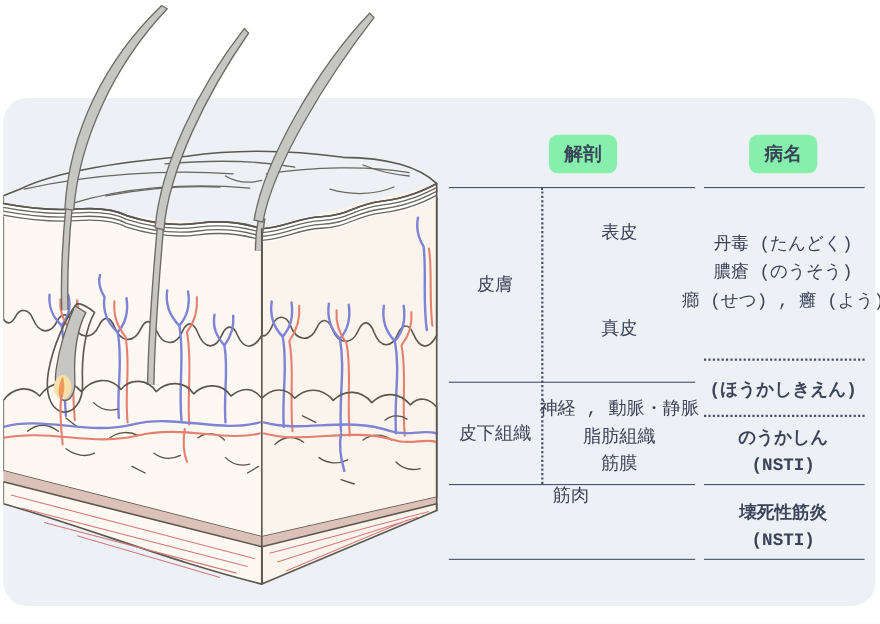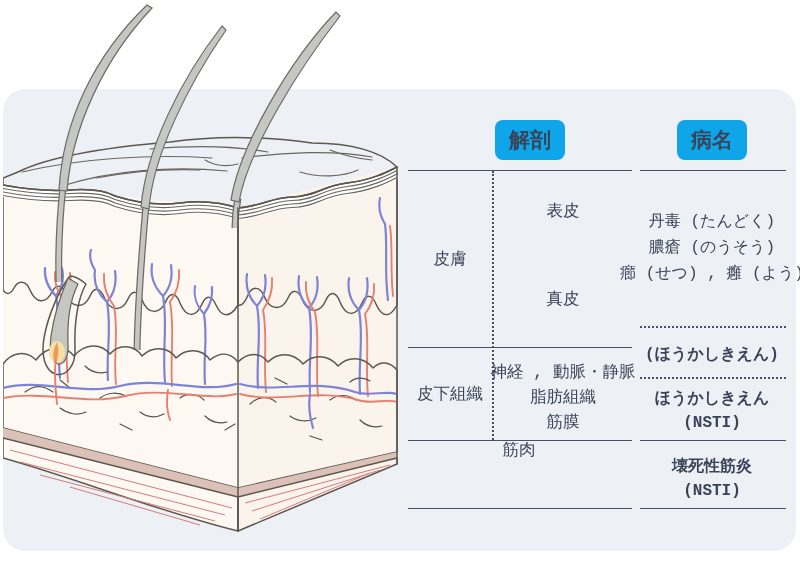--- a/index.html
+++ b/index.html
@@ -17,22 +17,22 @@
   .f-pink{fill:var(--epidermis-pink);} .f-cream{fill:var(--skin-surface);}
   .f-fat{fill:var(--fat);} .f-fascia{fill:var(--fascia);} .f-muscle{fill:var(--muscle);}
   .f-hair{fill:var(--hair);} .f-sheath{fill:var(--sheath-pink);}
   .s-out{stroke:var(--outline);stroke-width:1.5;fill:none;stroke-linecap:round;stroke-linejoin:round;}
   .s-thin{stroke:#6b665f;stroke-width:1.2;fill:none;stroke-linecap:round;}
   .s-red{stroke:var(--artery-red);stroke-width:1.9;fill:none;stroke-linecap:round;}
   .s-blue{stroke:var(--vein-blue);stroke-width:2.2;fill:none;stroke-linecap:round;}
   .s-crack{stroke:#57534a;stroke-width:1.2;fill:none;stroke-linecap:round;}
   .s-stria{stroke:#d47a7c;stroke-width:1;fill:none;}
   
-  .chip{position:absolute;transform:translate(-50%,-50%);background:#0ea5e9;border-radius:8px;
-        padding:6px 14px;font-size:21px;font-weight:700;white-space:nowrap;}
+  .chip{position:absolute;transform:translate(-50%,-50%);background:#86efac;border-radius:8px;
+        padding:6px 14px;font-size:17px;font-weight:700;white-space:nowrap;}
   .hline{position:absolute;border-top:1.5px solid var(--table-line);}
   .hdash{position:absolute;border-top:2px dotted var(--table-line);}
   .vdash{position:absolute;border-left:2px dotted var(--table-line);}
   .cellc{position:absolute;transform:translate(-50%,-50%);text-align:center;white-space:nowrap;
          font-size:16.5px;font-weight:500;font-family:Liberation Mono, monospace;}
   .multi{line-height:25px;}
   .dlist{line-height:26px;font-size:16px;}
   .bcell{font-weight:700;font-size:16px;}
   .lh22{line-height:22px;} .lh24{line-height:24px;}
   .blk{display:block;}
@@ -184,20 +184,20 @@
 
   <div class="cellc dlist" style="left:712px;top:248px;">
     <span class="blk">丹毒 (たんどく)</span>
     <span class="blk">膿瘡 (のうそう)</span>
     <span class="blk">癤 (せつ) , 癰 (よう)</span>
   </div>
   <div class="cellc bcell lh22" style="left:712px;top:355px;">
     <span class="blk">(ほうかしきえん)</span>
   </div>
   <div class="cellc bcell lh24" style="left:712px;top:411px;">
-    <span class="blk">ほうかしきえん</span>
+    <span class="blk">のうかしん</span>
     <span class="blk">(NSTI)</span>
   </div>
   <div class="cellc bcell lh24" style="left:712px;top:479px;">
     <span class="blk">壊死性筋炎</span>
     <span class="blk">(NSTI)</span>
   </div>
 </div>
 
 </body></html>

